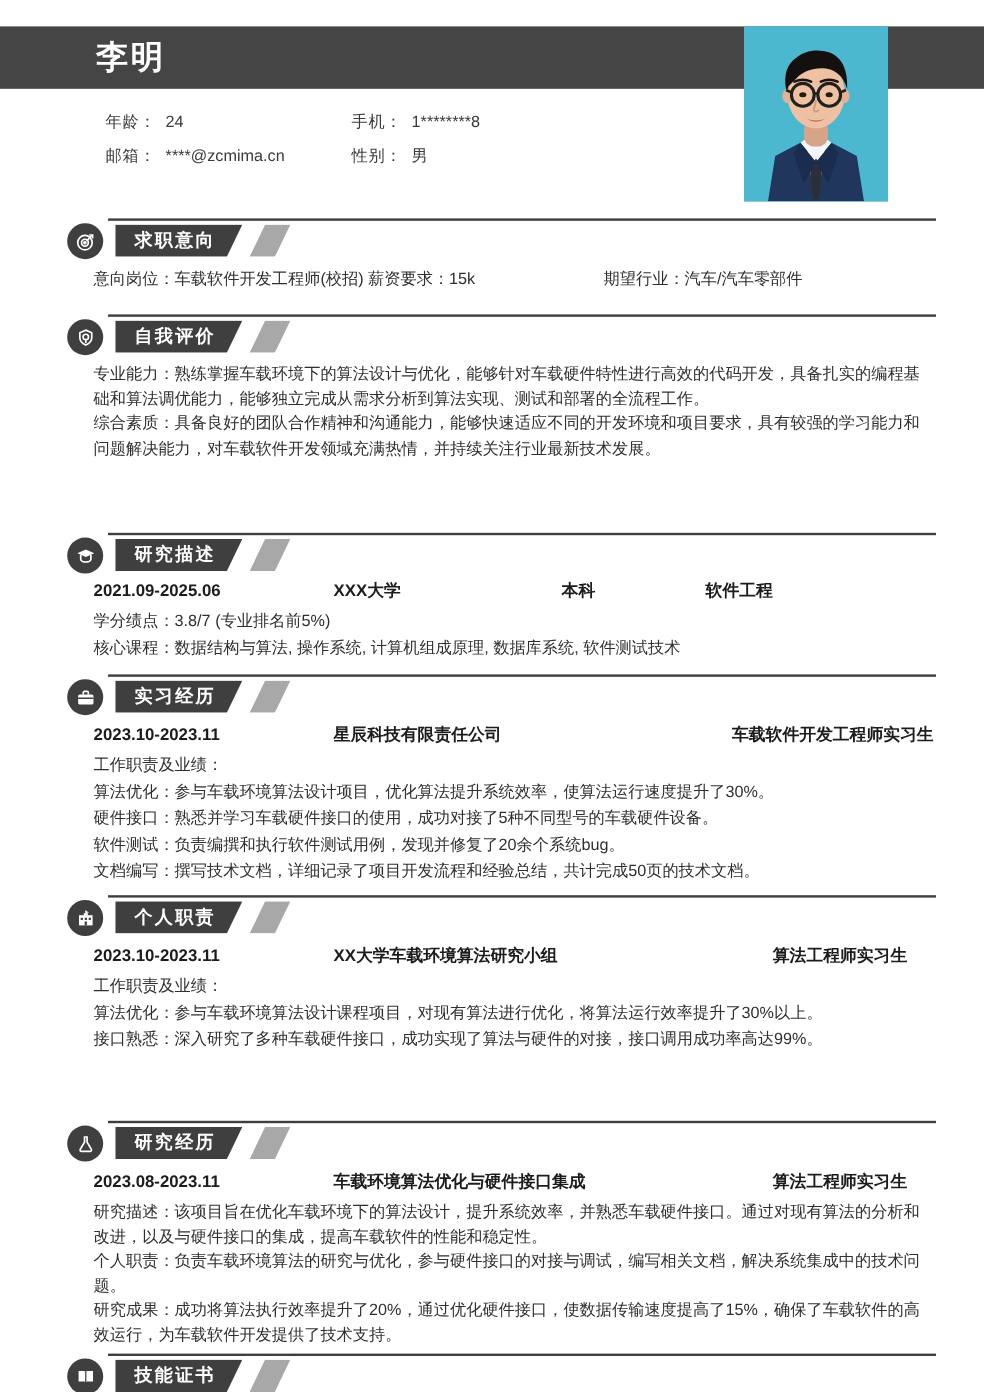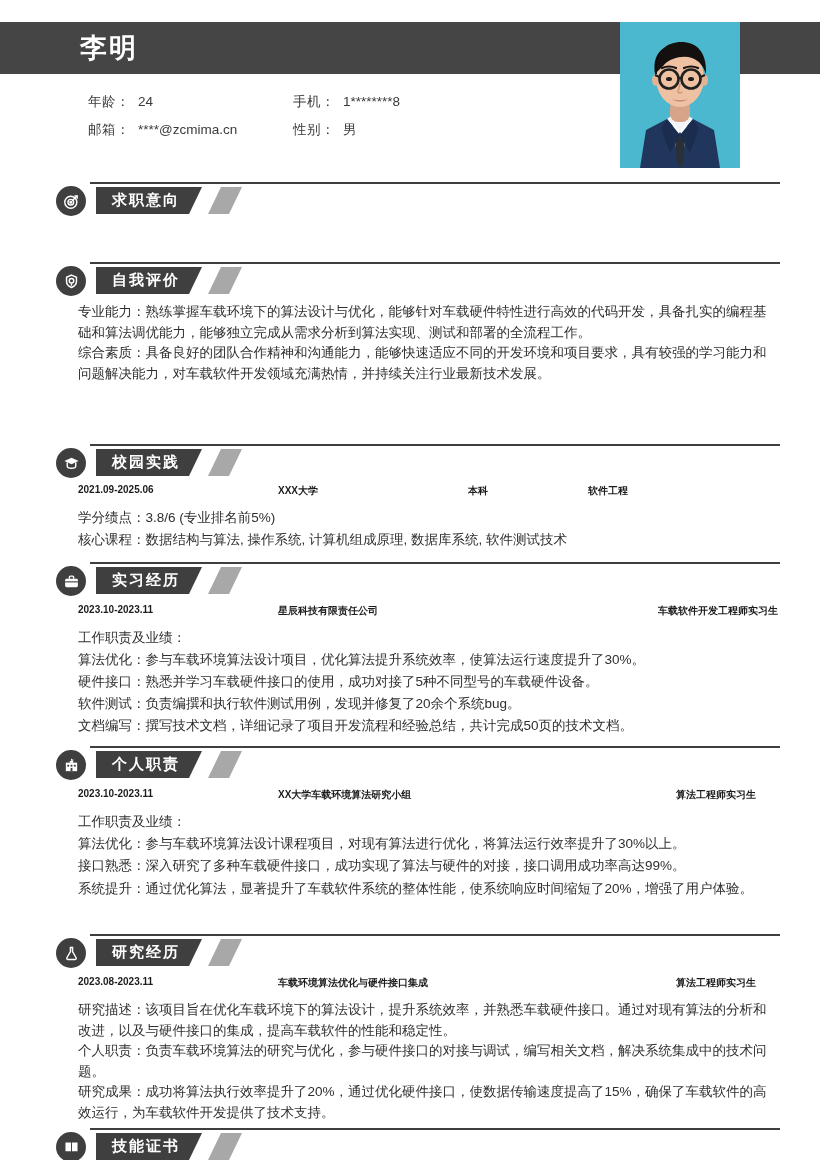--- a/index.html
+++ b/index.html
@@ -76,21 +76,21 @@
 
   
   .body-text {
     position: absolute; left: 78px; width: 700px;
     font-size: 13.5px; color: #2f2f2f; line-height: 20.5px;
   }
   .body-text p { margin: 0; }
 
   .row-head {
     position: absolute; left: 78px; width: 700px;
-    font-size: 10px; font-weight: bold; color: #1c1c1c;
+    font-size: 14px; font-weight: bold; color: #1c1c1c;
     height: 20px;
   }
   .rh-date { position: absolute; left: 0; }
   .rh-org  { position: absolute; }
   .rh-c3   { position: absolute; }
   .rh-c4   { position: absolute; }
 
   .kv { position: absolute; left: 78px; font-size: 13.5px; color: #2f2f2f; }
 
   .intent-line { position: absolute; left: 78px; font-size: 13.5px; color: #2f2f2f; }
@@ -179,20 +179,24 @@
             <circle cx="11" cy="13" r="1.2" fill="currentColor"></circle>
           <line x1="13" y1="11" x2="20" y2="4"></line>
             <polyline points="16,4 20,4 20,8"></polyline>
         </svg>
       </div>
       <div class="sec-banner">
         <span>求职意向</span>
       </div>
       <div class="sec-slant" style="left:208px"></div>
     </div>
+    <div class="intent-line" style="top:42px">
+      <span class="seg1">意向岗位：车载软件开发工程师(校招) 薪资要求：15k</span>
+      <span class="seg2">期望行业：汽车/汽车零部件</span>
+    </div>
   </div>
 
   <div class="section" style="top:262px">
     <div class="sec-head">
       <div class="sec-rule"></div>
       <div class="sec-icon">
         <svg viewBox="0 0 24 24" fill="none" stroke="currentColor" stroke-width="2">
           <path d="M12 3 L19 6 V12 C19 16 15.5 19 12 20.5 C8.5 19 5 16 5 12 V6 Z"></path>
           <circle cx="12" cy="11" r="3.2"></circle>
             <line x1="12" y1="14.5" x2="12" y2="18"></line>
@@ -212,31 +216,31 @@
   <div class="section" style="top:444px">
     <div class="sec-head">
       <div class="sec-rule"></div>
       <div class="sec-icon">
         <svg viewBox="0 0 24 24" fill="none" stroke="currentColor" stroke-width="2">
           <path d="M2 8.5 L12 4 L22 8.5 L12 13 Z" fill="currentColor" stroke="none"></path>
           <path d="M6 10.5 V15.5 C6 17.5 9 18.8 12 18.8 C15 18.8 18 17.5 18 15.5 V10.5"></path>
         </svg>
       </div>
       <div class="sec-banner">
-        <span>校园实践</span>
+        <span>研究描述</span>
       </div>
       <div class="sec-slant" style="left:208px"></div>
     </div>
     <div class="row-head" style="top:40px">
       <span class="rh-date">2021.09-2025.06</span>
       <span class="rh-org" style="left:200px">XXX大学</span>
       <span class="rh-c3" style="left:390px">本科</span>
       <span class="rh-c4" style="left:510px">软件工程</span>
     </div>
-    <div class="kv" style="top:65px">学分绩点：3.8/6 (专业排名前5%)</div>
+    <div class="kv" style="top:65px">学分绩点：3.8/7 (专业排名前5%)</div>
     <div class="kv" style="top:87px">核心课程：数据结构与算法, 操作系统, 计算机组成原理, 数据库系统, 软件测试技术</div>
   </div>
 
   <div class="section" style="top:562px">
     <div class="sec-head">
       <div class="sec-rule"></div>
       <div class="sec-icon">
         <svg viewBox="0 0 24 24" fill="none" stroke="currentColor" stroke-width="2">
           <rect x="3" y="8" width="18" height="12" rx="2" fill="currentColor" stroke="none"></rect>
           <path d="M9 8 V6 C9 5 9.6 4.4 10.5 4.4 H13.5 C14.4 4.4 15 5 15 6 V8"></path>
@@ -281,21 +285,20 @@
       <div class="sec-slant" style="left:208px"></div>
     </div>
     <div class="row-head" style="top:42px">
       <span class="rh-date">2023.10-2023.11</span>
       <span class="rh-org" style="left:200px">XX大学车载环境算法研究小组</span>
       <span class="rh-c4" style="right:22px;left:auto">算法工程师实习生</span>
     </div>
     <div class="kv" style="top:67px">工作职责及业绩：</div>
     <div class="kv" style="top:89px">算法优化：参与车载环境算法设计课程项目，对现有算法进行优化，将算法运行效率提升了30%以上。</div>
     <div class="kv" style="top:111px">接口熟悉：深入研究了多种车载硬件接口，成功实现了算法与硬件的对接，接口调用成功率高达99%。</div>
-    <div class="body-text" style="top:133px">系统提升：通过优化算法，显著提升了车载软件系统的整体性能，使系统响应时间缩短了20%，增强了用户体验。</div>
   </div>
 
   <div class="section" style="top:934px">
     <div class="sec-head">
       <div class="sec-rule"></div>
       <div class="sec-icon">
         <svg viewBox="0 0 24 24" fill="none" stroke="currentColor" stroke-width="2" stroke-linejoin="round">
           <path d="M9.5 3.5 H14.5 M10.5 3.5 V9.5 L5.5 18 C4.8 19.3 5.7 20.5 7 20.5 H17 C18.3 20.5 19.2 19.3 18.5 18 L13.5 9.5 V3.5"></path>
         </svg>
       </div>

